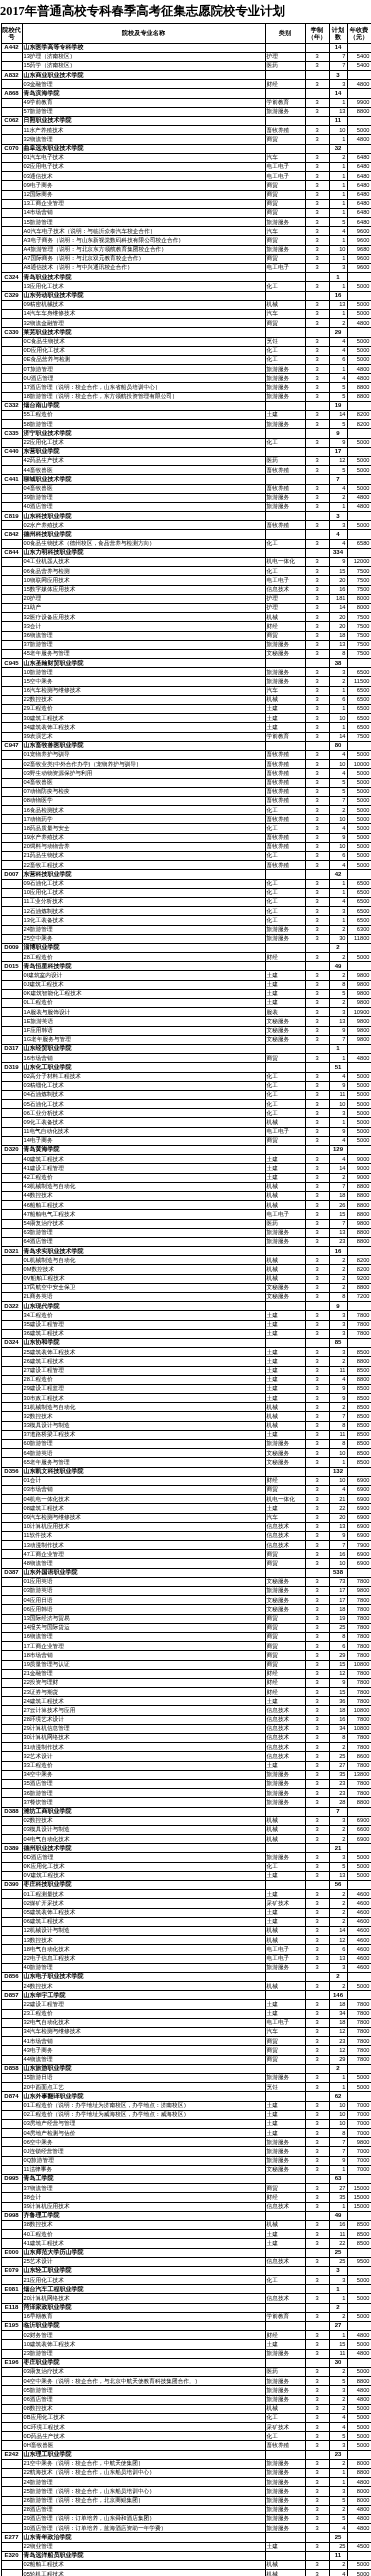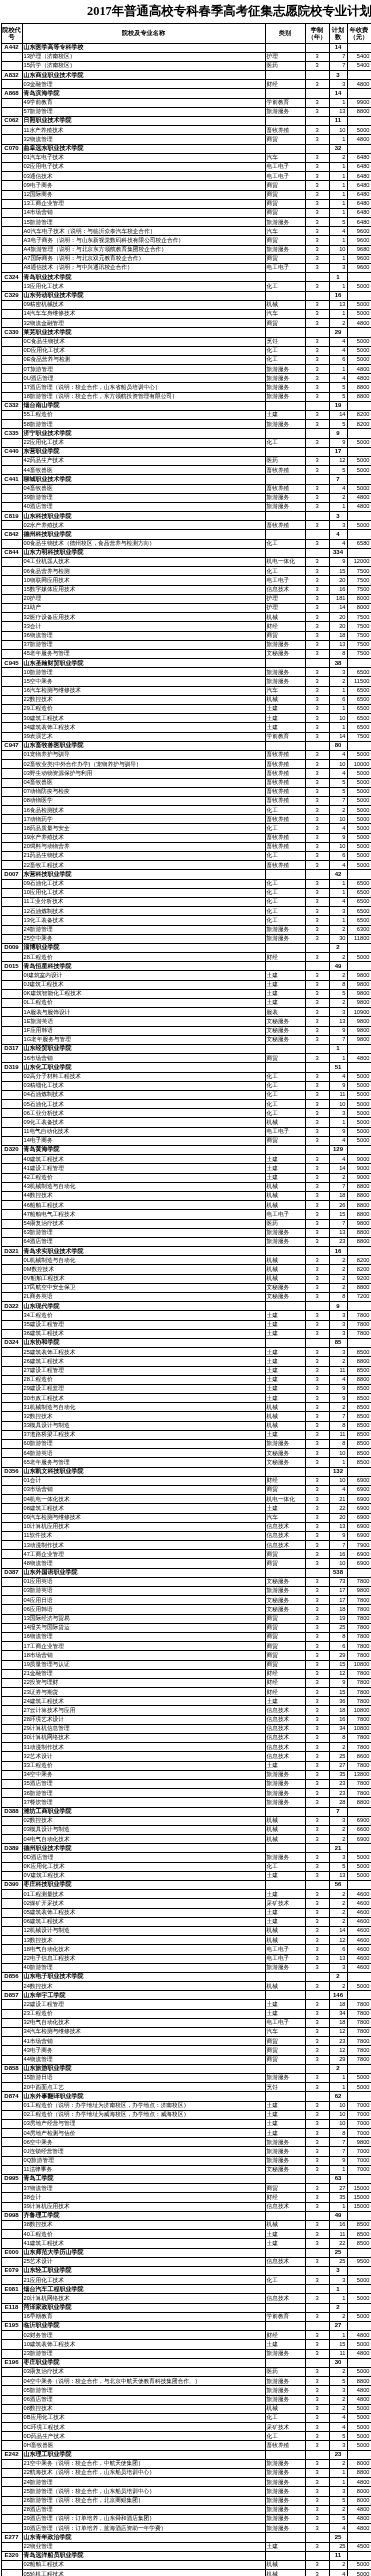--- a/index.html
+++ b/index.html
@@ -1,17 +1,17 @@
 <!DOCTYPE html>
 <html style="font-size:8.2px"><head>
 <meta charset="utf-8">
 <style>
   html,body{margin:0;padding:0;background:#fff;color:#000;font-family:"Liberation Sans",sans-serif;}
   .page{width:372px;}
-  .doc-title{font-family:"Liberation Serif",serif;font-weight:bold;font-size:12.4px;text-align:right;
+  .doc-title{font-family:"Liberation Serif",serif;font-weight:bold;font-size:12.4px;text-align:left;
     height:23px;line-height:23px;white-space:nowrap;letter-spacing:0px;}
   table.plan{border-collapse:collapse;table-layout:fixed;width:371px;margin:0 0.5px;border:1px solid #000;}
   col.c-code{width:21px}col.c-name{width:243px}col.c-cat{width:40px}
   col.c-yrs{width:24px}col.c-plan{width:18px}col.c-fee{width:24px}
   th{border:0.5px solid #000;border-bottom:1px solid #000;font-size:6.2px;font-weight:bold;text-align:center;
      vertical-align:middle;padding:1px 0.5px;line-height:1.25;height:16.5px;overflow:hidden;}
   td{border:0.5px solid #000;height:8.2px;font-size:5.7px;line-height:7.2px;padding:0 1px;
      overflow:hidden;white-space:nowrap;vertical-align:middle;}
   td.code{text-align:center;}
   td.name{text-align:left;}

